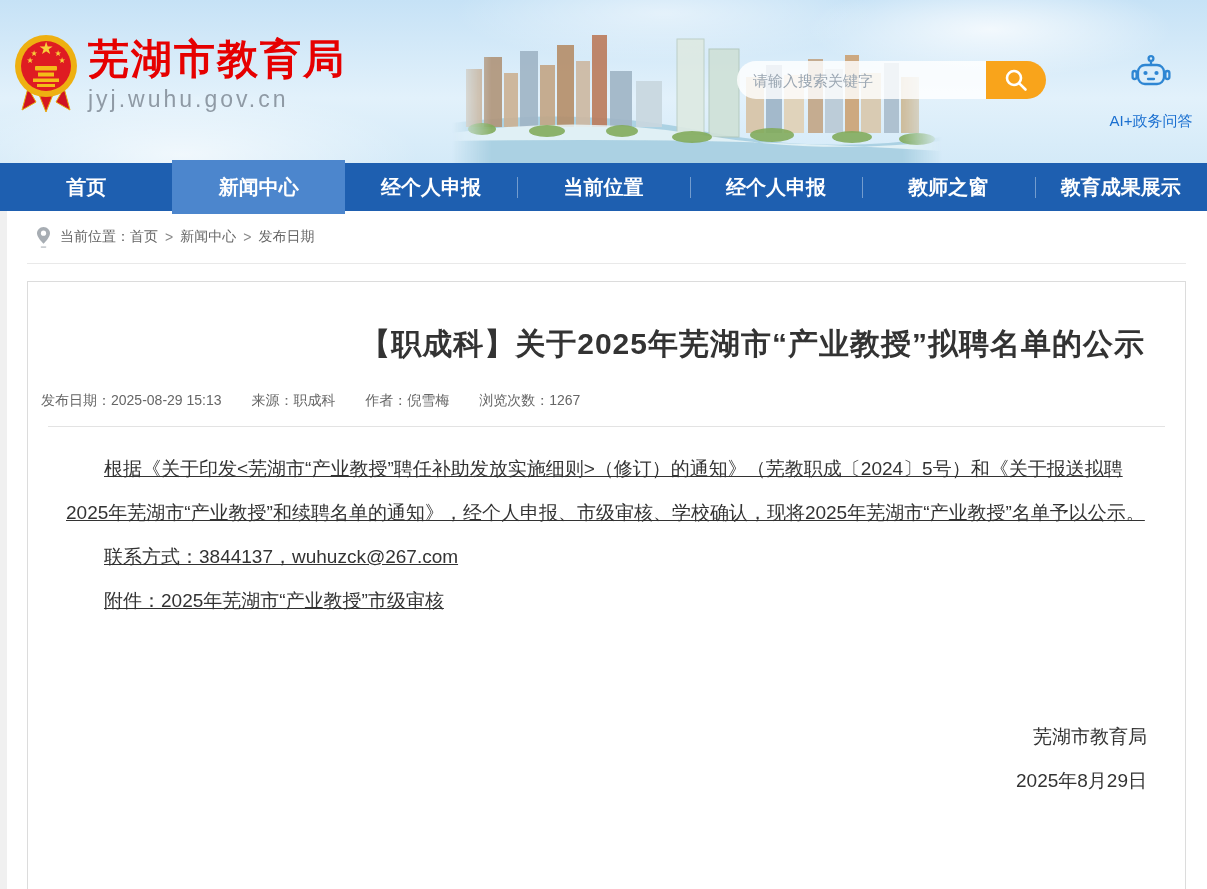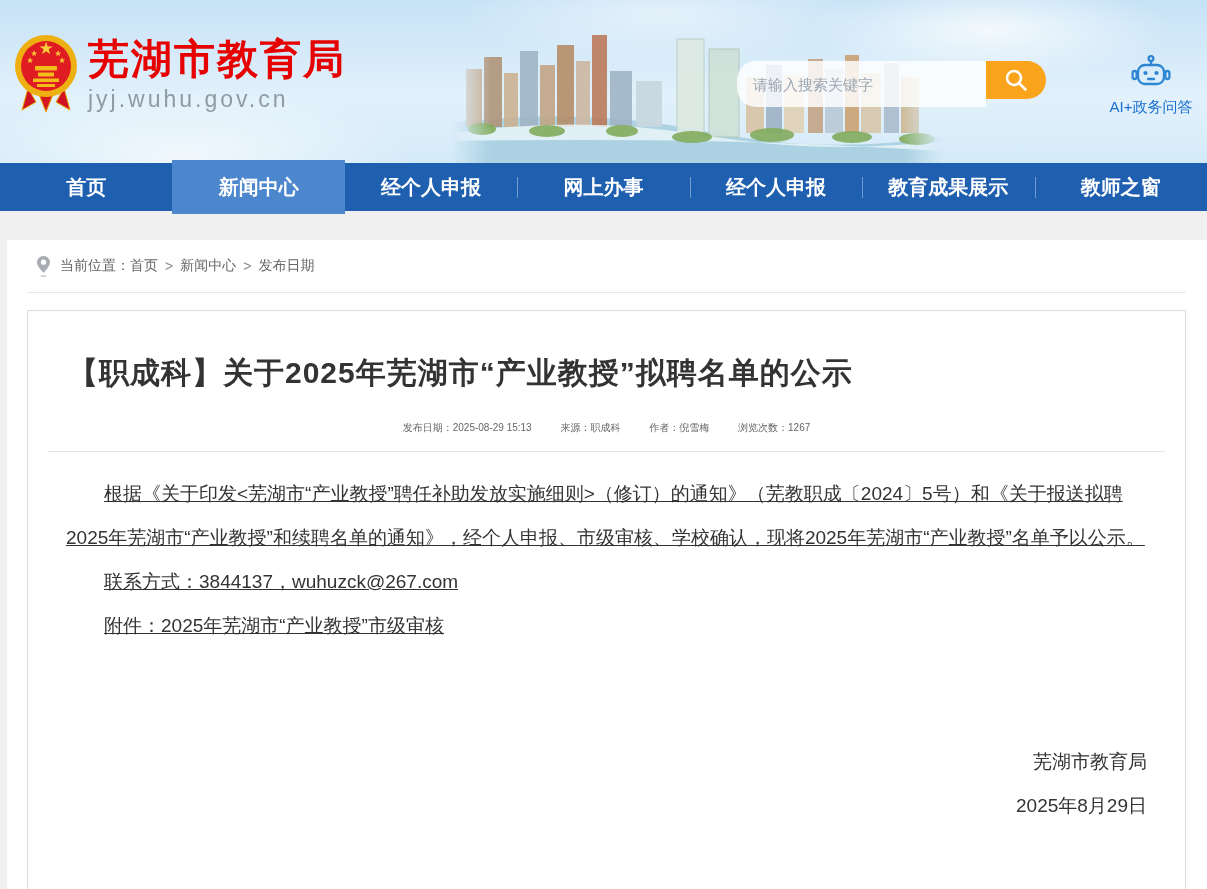--- a/index.html
+++ b/index.html
@@ -24,66 +24,66 @@
   .site-text { position: absolute; left: 88px; top: 38px; }
   .site-name { font-size: 41px; font-weight: bold; color: #e60000; letter-spacing: 2px; line-height: 1.05; }
   .site-url  { font-size: 23px; font-weight: normal; color: #8f9aa5; letter-spacing: 3px; margin-top: 5px; }
   .skyline {
     position: absolute; left: 452px; bottom: 0;
     -webkit-mask-image: linear-gradient(90deg, transparent 0, #000 8%, #000 92%, transparent 100%);
     mask-image: linear-gradient(90deg, transparent 0, #000 8%, #000 92%, transparent 100%);
   }
   .search-wrap { position: absolute; left: 737px; top: 61px; display: flex; height: 38px; }
   .search-input {
-    width: 249px; height: 46px; border: none; outline: none;
+    width: 249px; height: 38px; border: none; outline: none;
     background: rgba(255,255,255,0.82);
     border-radius: 19px 0 0 19px; padding: 0 16px; font-size: 15px; color: #333;
     font-family: inherit;
   }
   .search-input::placeholder { color: #9aa6b2; }
   .search-btn {
     width: 60px; height: 38px; border: none; cursor: pointer;
     background: #f9a41b; border-radius: 0 19px 19px 0;
     display: flex; align-items: center; justify-content: center;
   }
   .ai-wrap {
     position: absolute; right: 6px; top: 54px; width: 100px;
     text-align: center; cursor: pointer;
   }
-  .ai-label { font-size: 15px; color: #1a6fd0; margin-top: 2px; }
+  .ai-label { font-size: 15px; color: #1a6fd0; margin-top: 16px; }
 
   
   .main-nav { height: 48px; width: 1207px; background: #1e5fb0; display: flex; position: relative; z-index: 2; }
   .nav-item {
     flex: 1; display: flex; align-items: center; justify-content: center;
     color: #fff; font-size: 20px; font-weight: bold; cursor: pointer; position: relative;
   }
   .nav-item.active { background: #4c86cd; margin-top: -3px; margin-bottom: -3px; z-index: 3; }
   .nav-item:nth-child(n+4)::before {
     content: ""; position: absolute; left: 0; top: 14px; height: 21px; width: 1px;
     background: rgba(255,255,255,0.38);
   }
 
   
   .page-body { margin-left: 7px; width: 1200px; background: #fff; height: 678px; }
-  .breadcrumb-row { height: 52px; display: flex; align-items: center; padding-left: 29px; font-size: 14px; color: #666; margin-top: 29px; }
+  .breadcrumb-row { height: 52px; display: flex; align-items: center; padding-left: 29px; font-size: 14px; color: #666; }
   .crumb-label { margin-left: 9px; }
   .crumb-link { cursor: pointer; color: #666; }
   .crumb-sep { margin: 0 7px; color: #888; }
   .crumb-divider { border-bottom: 1px solid #e9e9e9; margin: 0 21px 0 20px; }
 
   .content-box {
     margin: 17px 21px 0 20px; background: #fff;
     border: 1px solid #dcdcdc; border-bottom: none; height: 640px;
   }
   .article-title {
-    margin: 0; padding: 44px 40px 0 40px; text-align: left;
+    margin: 0; padding: 44px 40px 0 40px; text-align: right;
     font-size: 30px; font-weight: bold; color: #333; letter-spacing: 1px; line-height: 36px;
   }
-  .article-meta { margin-top: 30px; text-align: center; font-size: 10px; color: #666; }
+  .article-meta { margin-top: 30px; font-size: 14px; color: #666; }
   .meta-item { display: inline-block; margin: 0 13px; }
   .meta-divider { border-bottom: 1px solid #e3e3e3; margin: 16px 20px 0 20px; }
 
   .article-body { margin: 20px 38px 0 38px; font-size: 19px; color: #333; line-height: 44px; }
   .article-body p { margin: 0; text-indent: 2em; text-decoration: underline; }
   .signature { margin-top: 92px; text-align: right; }
   .signature div { line-height: 44px; }
 </style>
 </head>
 <body>
@@ -175,24 +175,24 @@
         <circle cx="26.5" cy="19" r="2.1" fill="#2e86d3"></circle>
       </svg>
       <div class="ai-label">AI+政务问答</div>
     </div>
   </header>
 
   <nav class="main-nav">
     <div class="nav-item">首页</div>
     <div class="nav-item active">新闻中心</div>
     <div class="nav-item">经个人申报</div>
-    <div class="nav-item">网上办事</div>
+    <div class="nav-item">当前位置</div>
     <div class="nav-item">经个人申报</div>
+    <div class="nav-item">教师之窗</div>
     <div class="nav-item">教育成果展示</div>
-    <div class="nav-item">教师之窗</div>
   </nav>
 
   <div class="page-body">
 
     <div class="breadcrumb-row">
       <svg width="15" height="23" viewBox="0 0 15 23">
         <path d="M7.5 1 C3.6 1 1 4.1 1 7.3 c0 4.6 6.5 10.4 6.5 10.4 s6.5-5.8 6.5-10.4 C14 4.1 11.4 1 7.5 1 z" fill="#a7adb3"></path>
         <circle cx="7.5" cy="7.2" r="2.6" fill="#fff"></circle>
         <rect x="4.6" y="20.2" width="5.8" height="1.7" rx="0.8" fill="#c9cdd1"></rect>
       </svg>

